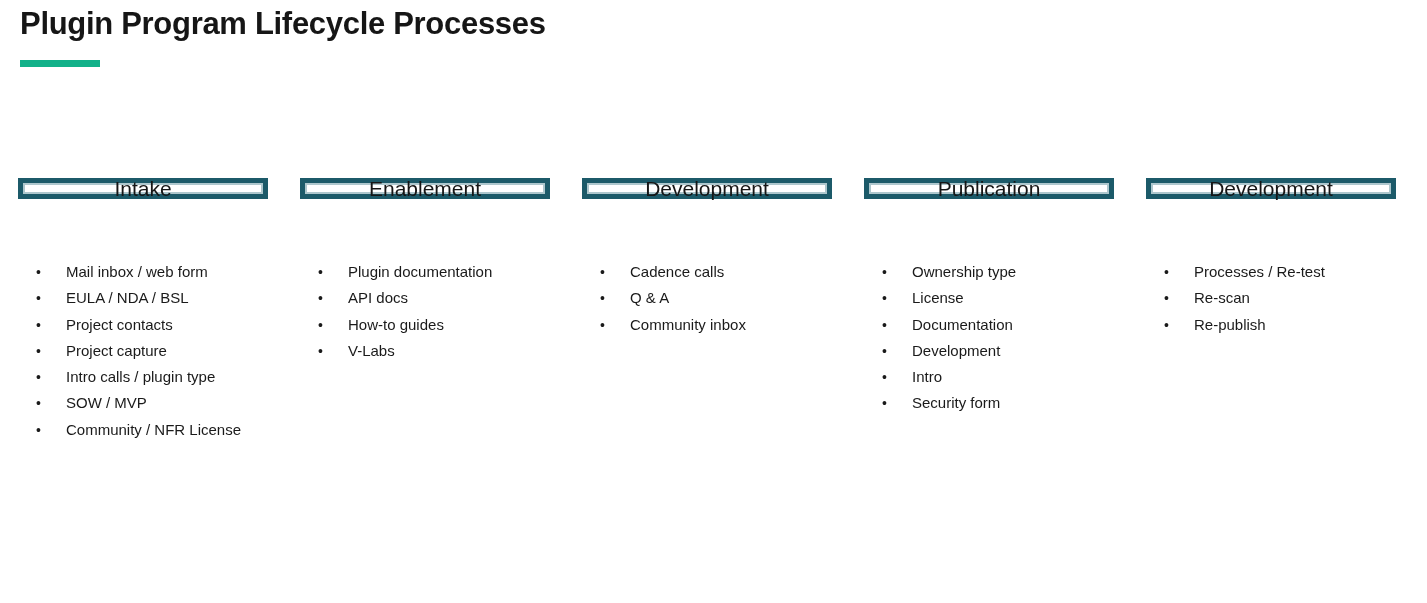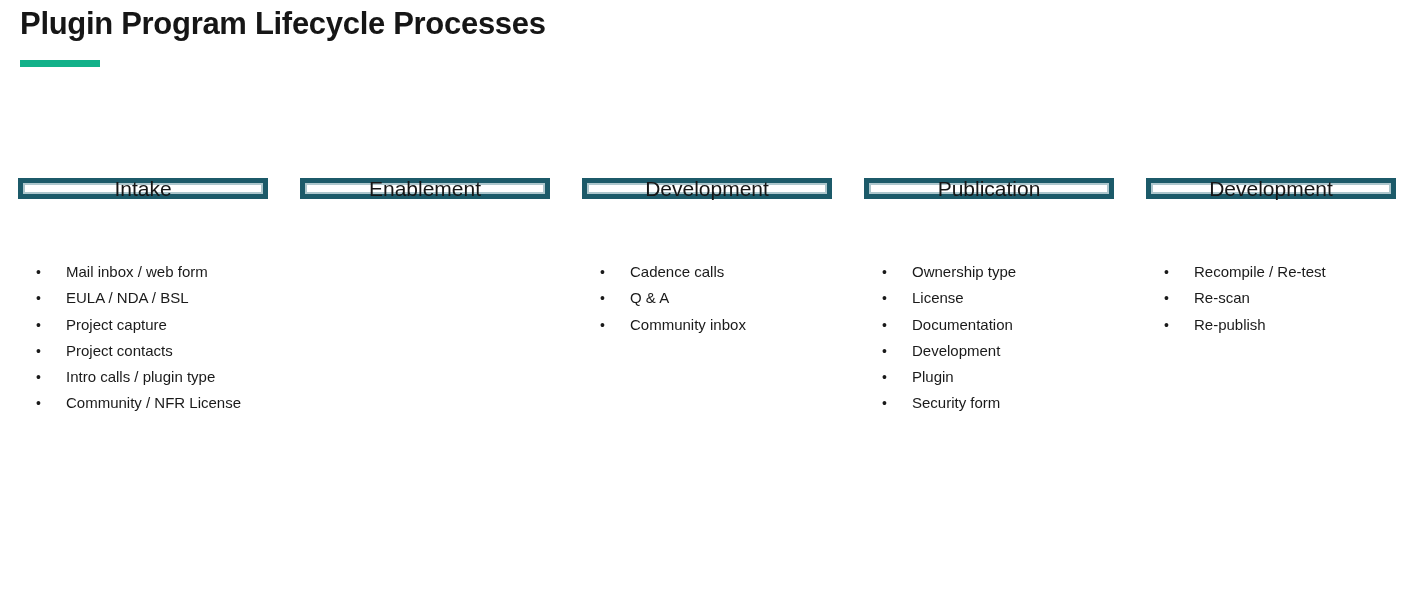--- a/index.html
+++ b/index.html
@@ -86,31 +86,38 @@
 <div class="title-underline"></div>
 
 <div class="columns" id="columns">
   <section class="col">
     <div class="stage-box">
       <span class="stage-label">Intake</span>
     </div>
     <ul class="stage-list">
         <li class="stage-item">Mail inbox / web form</li>
         <li class="stage-item">EULA / NDA / BSL</li>
+        <li class="stage-item">Project contacts</li>
         <li class="stage-item">Project capture</li>
-        <li class="stage-item">Project contacts</li>
         <li class="stage-item">Intro calls / plugin type</li>
+        <li class="stage-item">SOW / MVP</li>
         <li class="stage-item">Community / NFR License</li>
       </ul>
   </section>
 
   <section class="col">
     <div class="stage-box">
       <span class="stage-label">Enablement</span>
     </div>
+    <ul class="stage-list">
+        <li class="stage-item">Plugin documentation</li>
+        <li class="stage-item">API docs</li>
+        <li class="stage-item">How-to guides</li>
+        <li class="stage-item">V-Labs</li>
+      </ul>
   </section>
 
   <section class="col">
     <div class="stage-box">
       <span class="stage-label">Development</span>
     </div>
     <ul class="stage-list">
         <li class="stage-item">Cadence calls</li>
         <li class="stage-item">Q &amp; A</li>
         <li class="stage-item">Community inbox</li>
@@ -119,28 +126,28 @@
 
   <section class="col">
     <div class="stage-box">
       <span class="stage-label">Publication</span>
     </div>
     <ul class="stage-list">
         <li class="stage-item">Ownership type</li>
         <li class="stage-item">License</li>
         <li class="stage-item">Documentation</li>
         <li class="stage-item">Development</li>
-        <li class="stage-item">Plugin</li>
+        <li class="stage-item">Intro</li>
         <li class="stage-item">Security form</li>
       </ul>
   </section>
 
   <section class="col">
     <div class="stage-box">
       <span class="stage-label">Development</span>
     </div>
     <ul class="stage-list">
-        <li class="stage-item">Recompile / Re-test</li>
+        <li class="stage-item">Processes / Re-test</li>
         <li class="stage-item">Re-scan</li>
         <li class="stage-item">Re-publish</li>
       </ul>
   </section>
 </div>
 
 </body></html>

